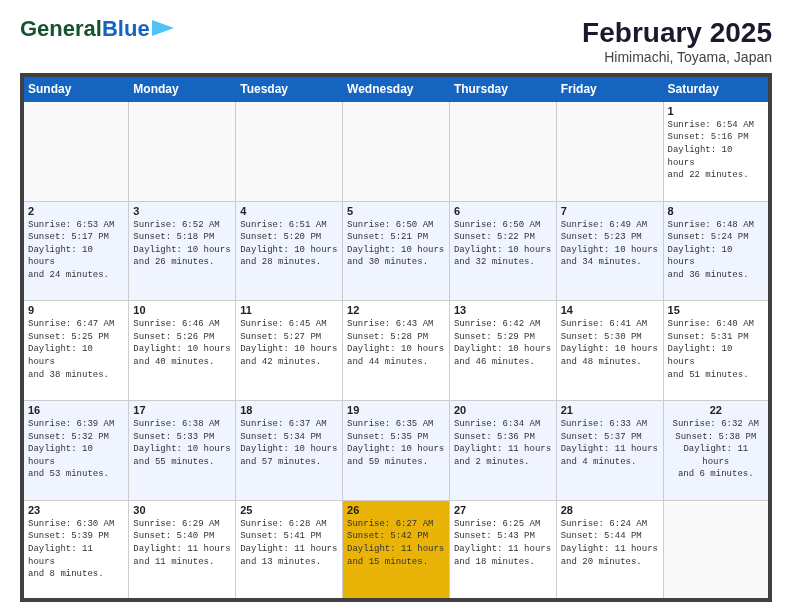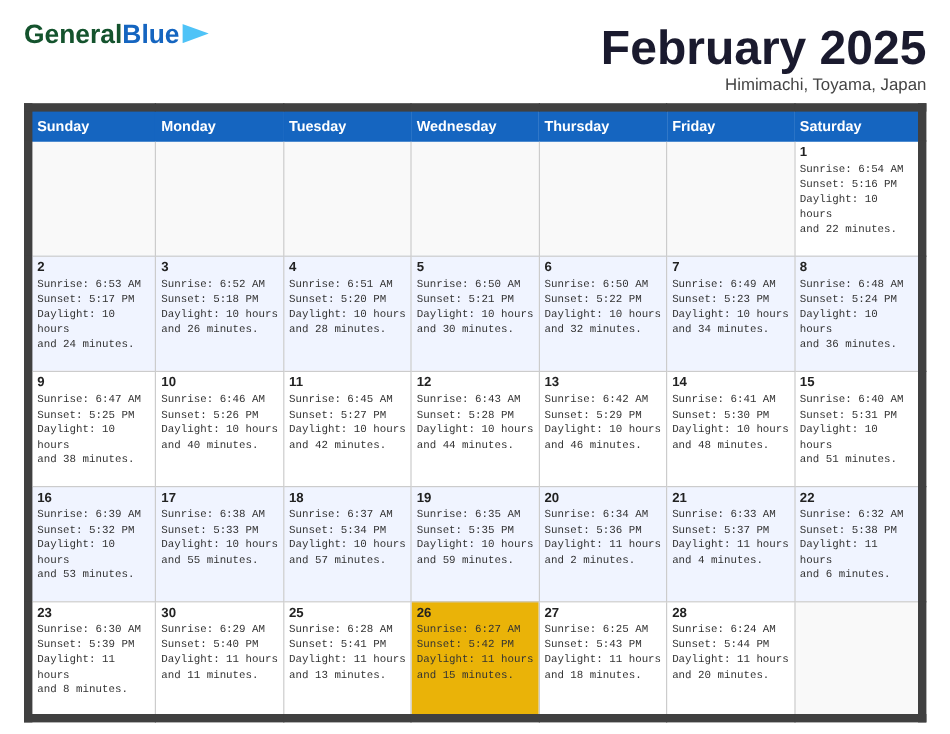--- a/index.html
+++ b/index.html
@@ -34,32 +34,32 @@
       color: #1a1a2e;
       line-height: 1;
     }
     .logo-text span {
       color: #14532d;
     }
     .title-block {
       text-align: right;
     }
     .main-title {
-      font-size: 40px;
+      font-size: 28px;
       font-weight: bold;
       color: #1a1a2e;
       line-height: 1.1;
     }
     .subtitle {
       font-size: 14px;
       color: #444;
     }
     .calendar {
       flex: 1;
-      border: 7px solid #404040;
+      border: 4px solid #404040;
       border-collapse: collapse;
       width: 100%;
       table-layout: fixed;
     }
     .calendar th {
       background: #1565c0;
       color: #fff;
       font-size: 12px;
       font-weight: bold;
       padding: 5px 4px;
@@ -276,21 +276,21 @@
 Daylight: 11 hours
 and 2 minutes.</div>
           </td>
           <td style="background: rgb(240, 244, 255);">
             <span class="day-num">21</span>
             <div class="day-info" style="white-space: pre-line;">Sunrise: 6:33 AM
 Sunset: 5:37 PM
 Daylight: 11 hours
 and 4 minutes.</div>
           </td>
-          <td style="background: rgb(240, 244, 255);">
+          <td style="background: rgb(240, 244, 255); text-align: center;">
             <span class="day-num">22</span>
             <div class="day-info" style="white-space: pre-line;">Sunrise: 6:32 AM
 Sunset: 5:38 PM
 Daylight: 11 hours
 and 6 minutes.</div>
           </td>
         </tr>
         <tr>
           <td style="background: rgb(255, 255, 255);">
             <span class="day-num">23</span>

